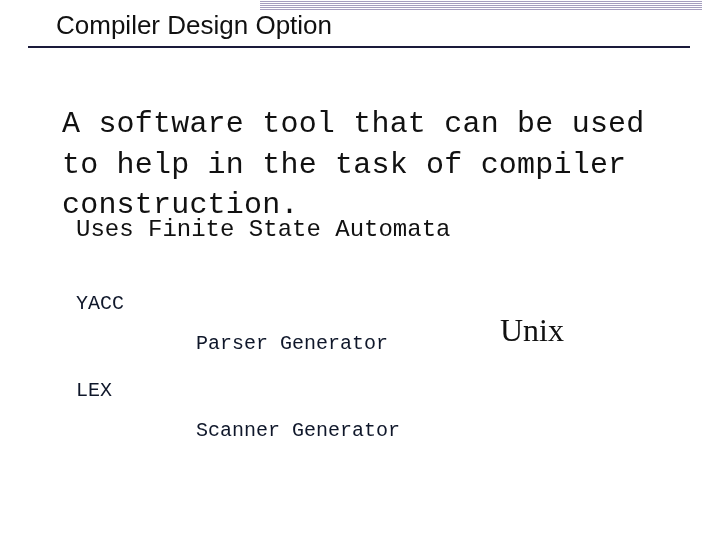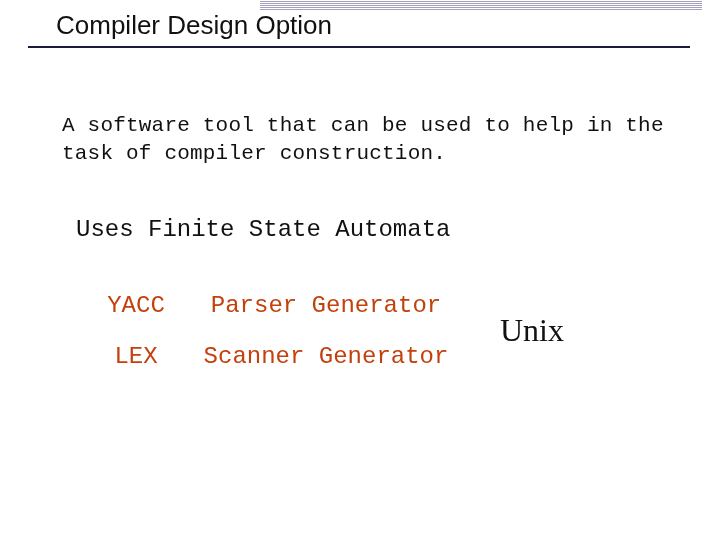--- a/index.html
+++ b/index.html
@@ -60,54 +60,54 @@
     position: absolute;
     left: 32px;
     top: 58px;
     font-family: "Times New Roman", Times, serif;
     font-size: 22px;
     color: #111;
   }
   .body-text {
     position: absolute;
     left: 62px;
-    top: 112px;
+    top: 104px;
     right: 30px;
     font-family: "Courier New", Courier, monospace;
-    font-size: 21px;
+    font-size: 30px;
     line-height: 1.35;
     color: #111;
     letter-spacing: 0.2px;
   }
   .subline {
     position: absolute;
     left: 76px;
     top: 216px;
     font-family: "Courier New", Courier, monospace;
     font-size: 24px;
     color: #111;
   }
   .tool-block {
     position: absolute;
     left: 76px;
     top: 292px;
     font-family: "Courier New", Courier, monospace;
-    font-size: 24px;
-    color: #c2410c;
-    text-align: center;
+    font-size: 20px;
+    color: #0f172a;
   }
   .tool-row {
     display: flex;
     margin-bottom: 24px;
   }
   .tool-name {
     width: 120px;
   }
   .tool-desc {
     width: 260px;
+    margin-top: 40px;
   }
   .unix-label {
     position: absolute;
     left: 500px;
     top: 312px;
     font-family: "Times New Roman", Times, serif;
     font-size: 32px;
     color: #111;
   }
 </style>

